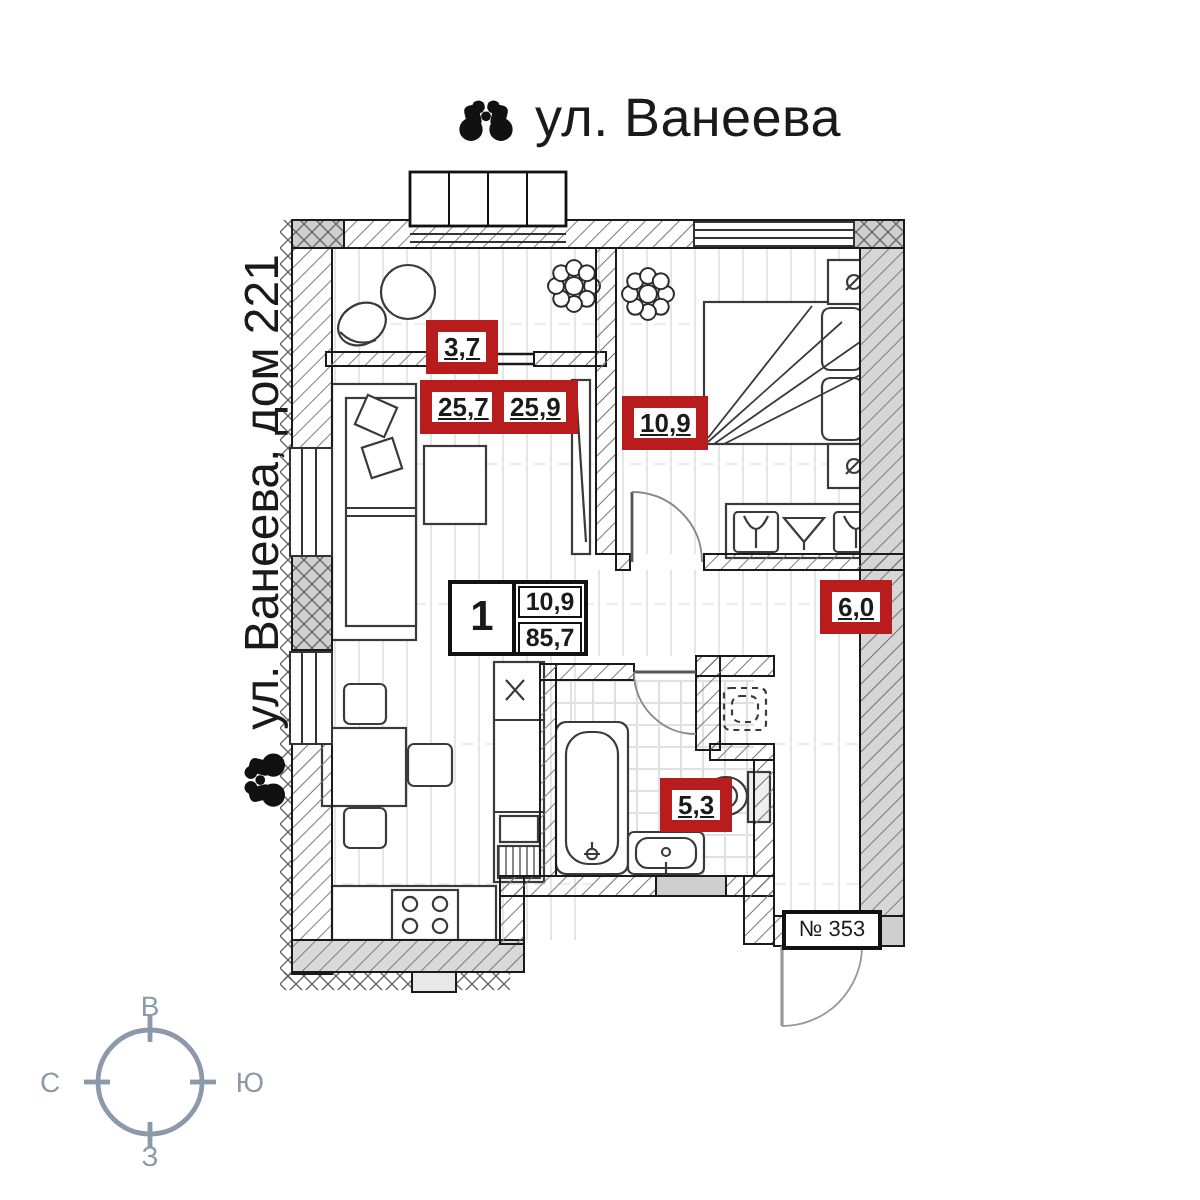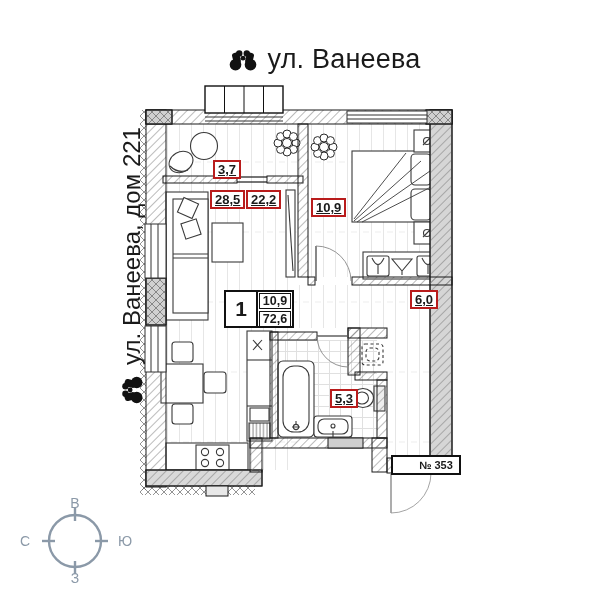--- a/index.html
+++ b/index.html
@@ -3,31 +3,31 @@
 <meta charset="utf-8">
 <style>
   html,body{margin:0;padding:0;background:#fff;}
   .canvas{position:relative;width:600px;height:600px;background:#fff;overflow:hidden;
           font-family:"Liberation Sans",sans-serif;color:#1a1a1a;}
   .plan-svg{position:absolute;left:0;top:0;}
   .street-top{position:absolute;left:0;top:44px;width:600px;display:flex;align-items:center;
               justify-content:center;gap:10px;font-size:27px;font-weight:400;letter-spacing:.2px;margin-left:24px;}
   .street-left{position:absolute;left:-33px;top:247px;width:330px;height:38px;display:flex;align-items:center;
                justify-content:center;gap:10px;font-size:24px;font-weight:500;transform:rotate(-90deg);}
-  .lbl{position:absolute;background:#fff;border:2px solid #b91c1c;font-weight:bold;font-size:13px;
+  .lbl{position:absolute;background:#fff;border:6px solid #b91c1c;font-weight:bold;font-size:13px;
        line-height:15px;padding:0 3px;text-decoration:underline;white-space:nowrap;}
   .stamp{position:absolute;left:224px;top:290px;width:66px;height:34px;background:#fff;
          border:2px solid #111;display:flex;}
   .stamp-left{width:30px;border-right:2px solid #111;display:flex;align-items:center;justify-content:center;
               font-size:21px;font-weight:bold;}
   .stamp-right{flex:1;display:flex;flex-direction:column;}
   .stamp-cell{flex:1;display:flex;align-items:center;justify-content:center;font-size:12.5px;
               font-weight:bold;border:1px solid #111;margin:1px;}
   .apt-num{position:absolute;left:391px;top:455px;width:46px;height:16px;background:#fff;border:2px solid #111;
-           font-size:11px;font-weight:bold;display:flex;align-items:center;justify-content:center;padding-left:20px;}
+           font-size:11px;font-weight:normal;display:flex;align-items:center;justify-content:center;}
   .compass-letter{position:absolute;width:20px;height:16px;text-align:center;font-size:14px;}
 </style>
 </head>
 <body>
 
 <div class="canvas">
 
   <svg class="plan-svg" width="600" height="600" viewBox="0 0 600 600">
     <defs>
       <pattern id="h45" width="6" height="6" patternUnits="userSpaceOnUse" patternTransform="rotate(45)">
@@ -256,31 +256,31 @@
           <circle cx="24" cy="17" r="6.2"></circle>
         <circle cx="12" cy="5" r="3.4"></circle>
           <circle cx="20" cy="5" r="3.4"></circle>
           <circle cx="16" cy="10" r="2.6"></circle>
       </g>
     </svg>
     <span>ул. Ванеева, дом 221</span>
   </div>
 
   <div class="lbl" style="left:213px;top:160px">3,7</div>
-  <div class="lbl" style="left:210px;top:190px">28,5</div>
-  <div class="lbl" style="left:246px;top:190px">22,2</div>
+  <div class="lbl" style="left:210px;top:190px">25,7</div>
+  <div class="lbl" style="left:246px;top:190px">25,9</div>
   <div class="lbl" style="left:311px;top:198px">10,9</div>
   <div class="lbl" style="left:410px;top:290px">6,0</div>
   <div class="lbl" style="left:330px;top:389px">5,3</div>
 
   <div class="stamp">
     <div class="stamp-left">1</div>
     <div class="stamp-right">
       <div class="stamp-cell">10,9</div>
-      <div class="stamp-cell">72,6</div>
+      <div class="stamp-cell">85,7</div>
     </div>
   </div>
 
   <div class="apt-num">№ 353</div>
 
   <div class="compass-letter" style="left:65px;top:495px;color:#8b99a8">В</div>
   <div class="compass-letter" style="left:115px;top:533px;color:#8b99a8">Ю</div>
   <div class="compass-letter" style="left:65px;top:570px;color:#8b99a8">З</div>
   <div class="compass-letter" style="left:15px;top:533px;color:#8b99a8">С</div>
 

